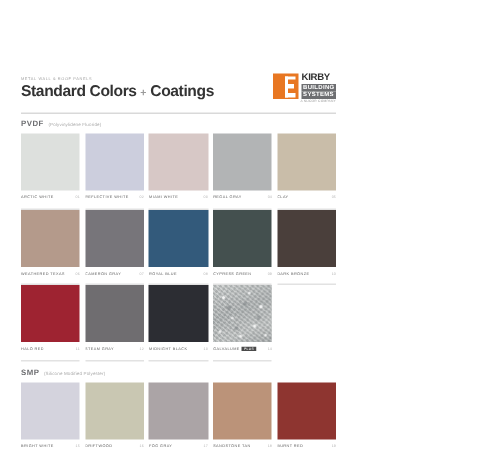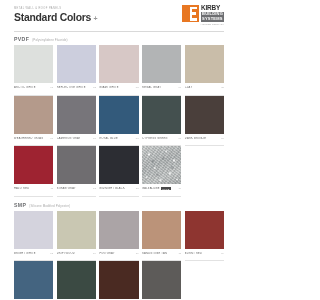--- a/index.html
+++ b/index.html
@@ -21,20 +21,21 @@
     background: #ffffff;
     box-sizing: border-box;
   }
 
   
   .header {
     position: relative;
     padding: 7px 10px 0 14px;
     height: 31px;
     box-sizing: border-box;
+    margin-top: 44px;
   }
   .eyebrow {
     font-size: 2.6px;
     letter-spacing: 0.42px;
     color: #a6a6a6;
     text-transform: uppercase;
     line-height: 4px;
     font-weight: 400;
   }
   .title-row {
@@ -261,20 +262,21 @@
 </head>
 <body>
 
 <div class="page">
 
   <div class="header">
     <div class="eyebrow">METAL WALL &amp; ROOF PANELS</div>
     <div class="title-row">
       <span class="title-main">Standard Colors</span>
       <span class="title-plus">+</span>
+      <span class="title-sub">Coatings</span>
     </div>
 
     <div class="logo">
       <div class="logo-main">
         <div class="logo-mark">
           <span class="bar-v"></span>
           <span class="bar-t"></span>
           <span class="bar-b"></span>
           <span class="bar-m"></span>
         </div>

